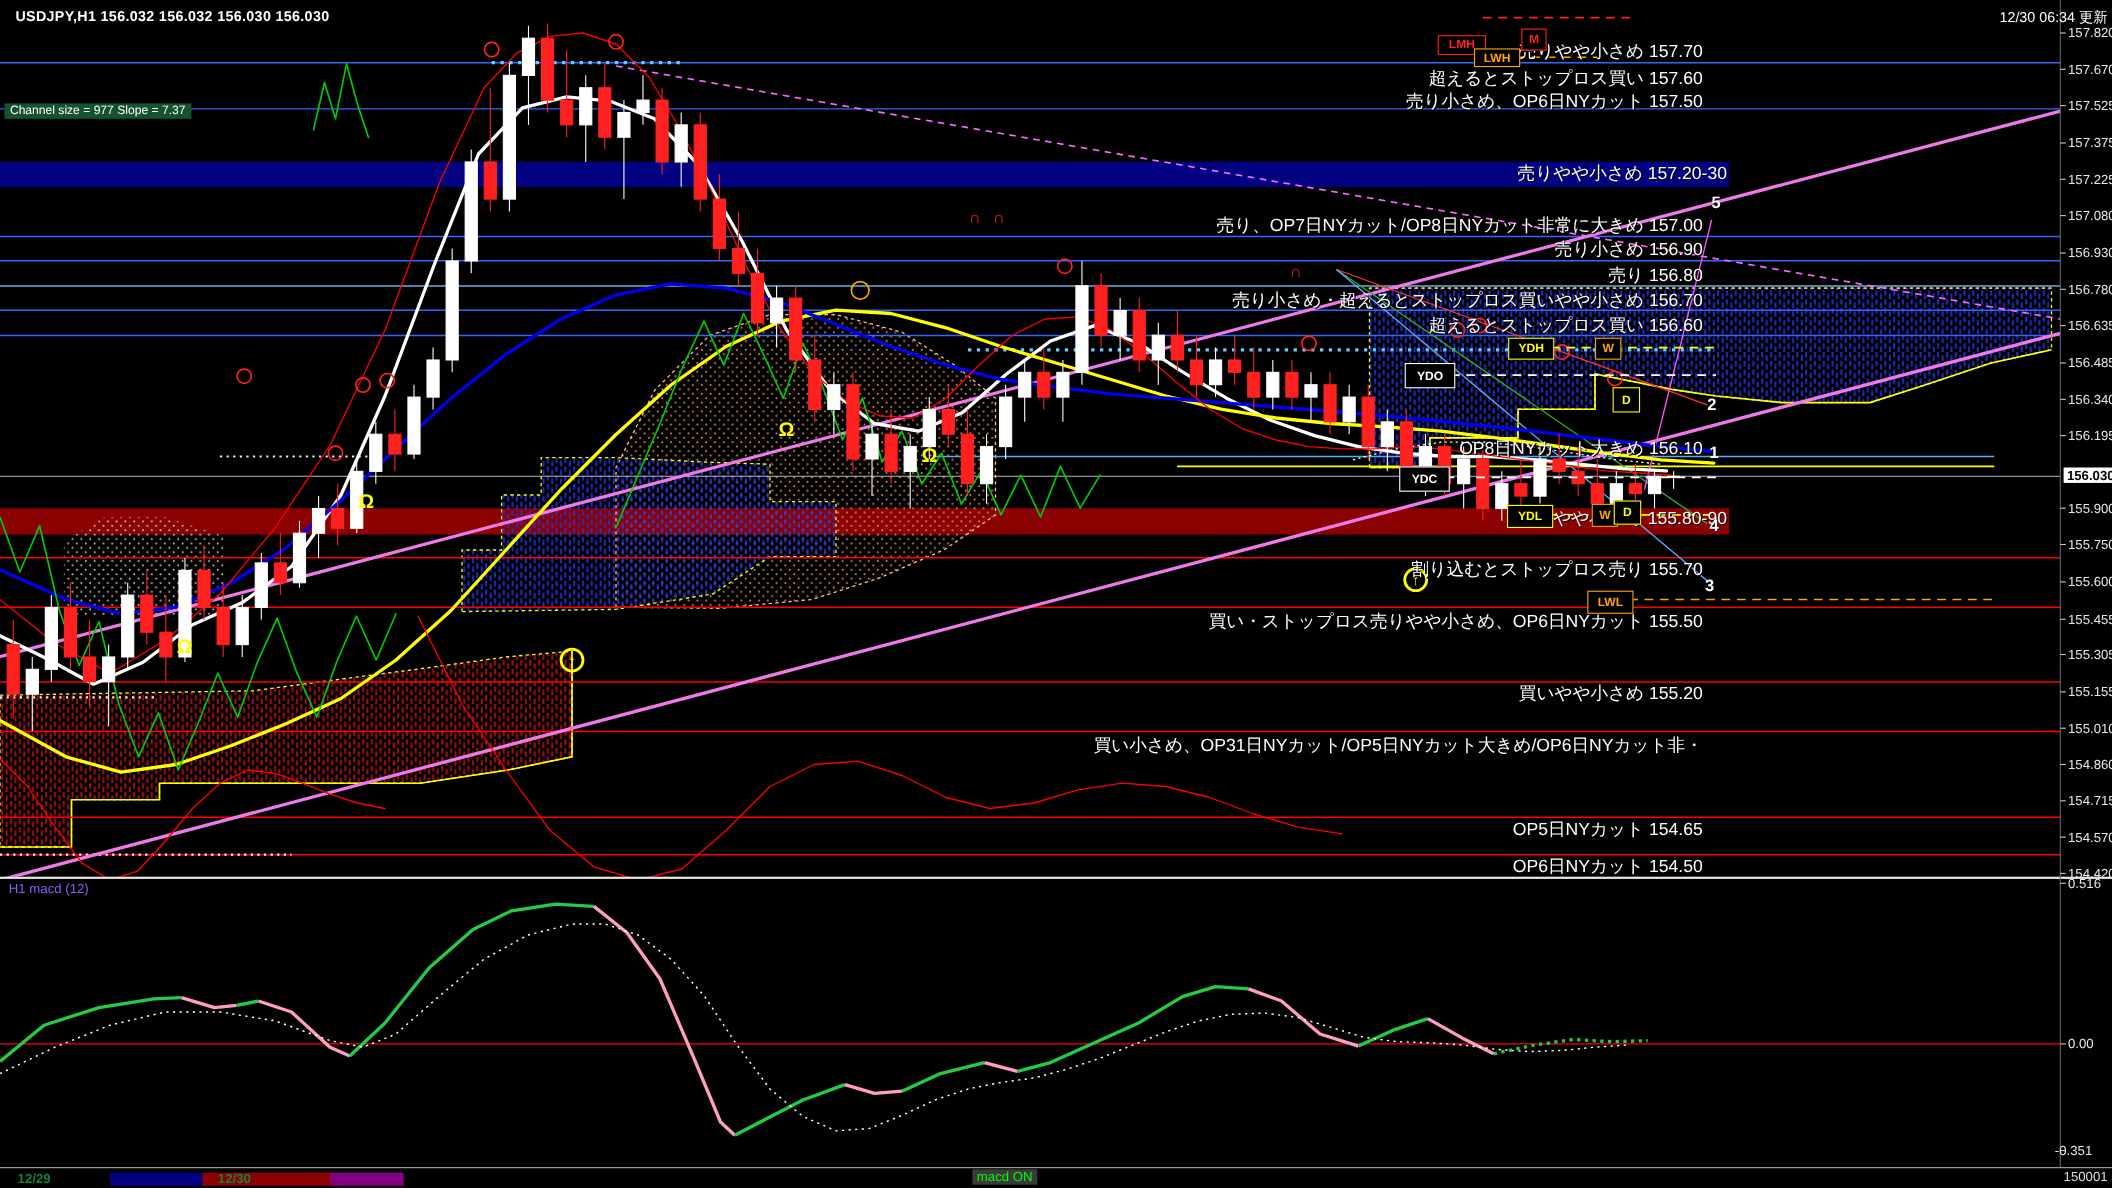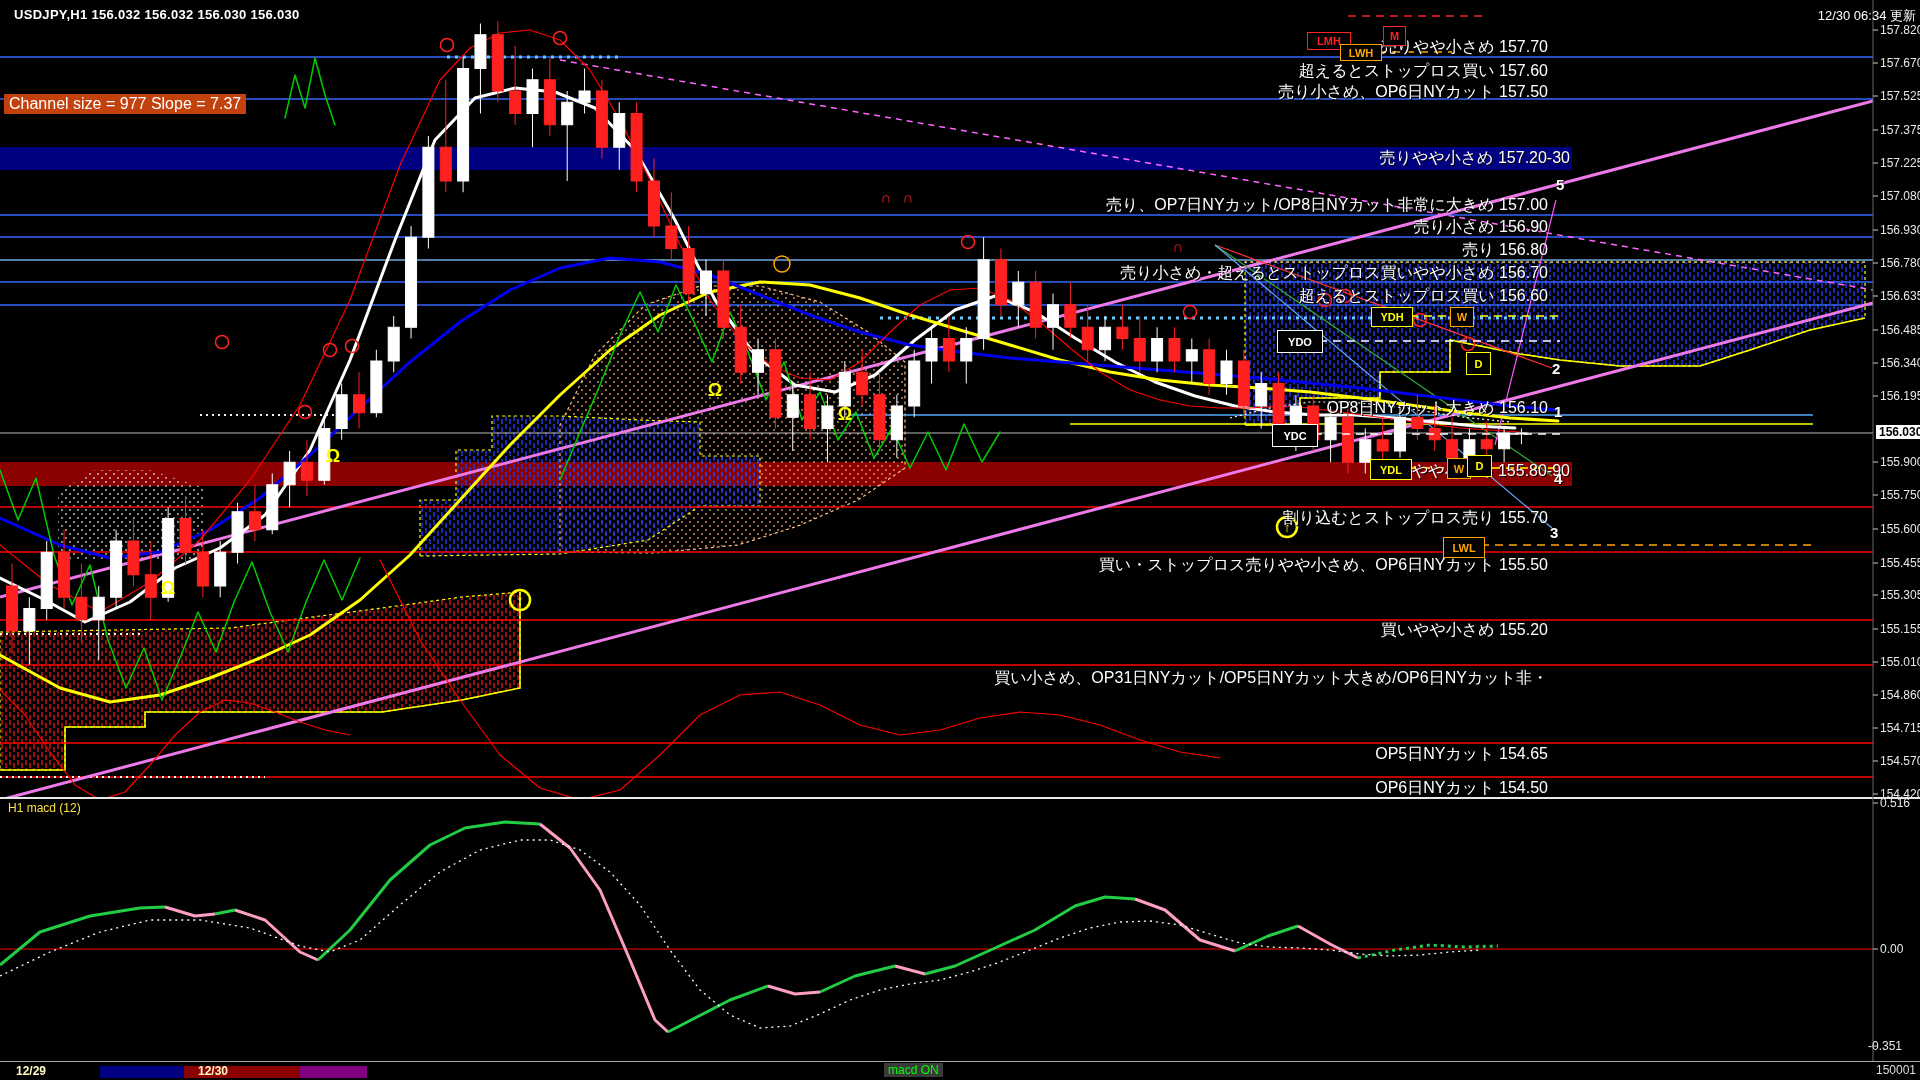--- a/index.html
+++ b/index.html
@@ -3,29 +3,29 @@
 <meta charset="utf-8">
 <style>
   html,body{margin:0;padding:0;background:#000;}
   #root{position:relative;width:1920px;height:1080px;background:#000;overflow:hidden;
         font-family:"Liberation Sans",sans-serif;}
   #chart-svg{position:absolute;left:0;top:0;}
   .abs{position:absolute;white-space:nowrap;}
   .title-line{left:14px;top:7px;color:#fff;font-size:13px;font-weight:bold;letter-spacing:.3px;}
   .updated{right:4px;top:7px;color:#fff;font-size:13px;}
   .watermark{left:70px;top:56px;color:#f0f0f0;font-size:60px;letter-spacing:2px;}
-  .channel-strip{left:4px;top:94px;background:#c2410c;color:#fff;font-size:16px;padding:1px 5px;}
+  .channel-strip{left:4px;top:94px;background:#14532d;color:#fff;font-size:11px;padding:1px 5px;}
   .annotation{color:#fff;font-size:16px;text-shadow:1px 1px 0 #000;}
   .axis-label{color:#e8e8e8;font-size:12px;}
   .cur-price{left:1876px;top:425px;background:#fff;color:#000;font-size:12px;font-weight:bold;padding:0 3px;}
   .lblbox{position:absolute;font-size:11px;font-weight:bold;padding:0 2px;background:#000;
           display:flex;align-items:center;justify-content:center;}
   .fan-num{position:absolute;color:#fff;font-size:15px;font-weight:bold;text-shadow:1px 1px 0 #000;}
-  .macd-label{left:8px;top:801px;color:#fde047;font-size:12px;}
-  .tl-text{color:#fef9c3;font-size:12px;font-weight:bold;top:1064px;}
+  .macd-label{left:8px;top:801px;color:#8b5cf6;font-size:12px;}
+  .tl-text{color:#15803d;font-size:12px;font-weight:bold;top:1064px;}
   .macd-on{left:884px;top:1063px;background:#3a3a3a;color:#00ff00;font-size:12px;padding:0 4px;}
   .corner-val{left:1876px;top:1063px;color:#ddd;font-size:12px;}
 </style>
 </head>
 <body>
 
 <div id="root">
   <svg id="chart-svg" width="1920" height="1080">
     <defs>
       <pattern id="pb" width="8" height="8" patternUnits="userSpaceOnUse">

